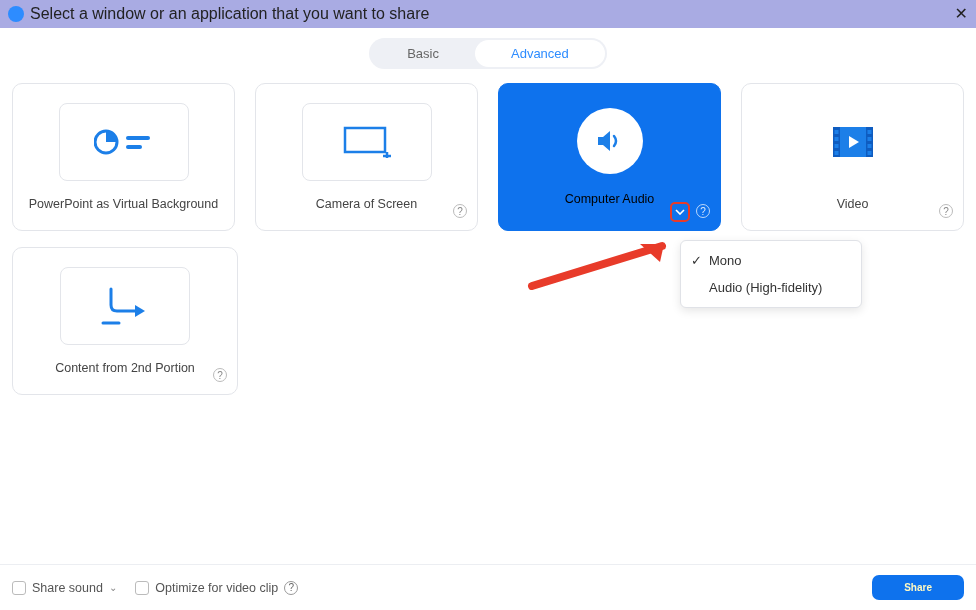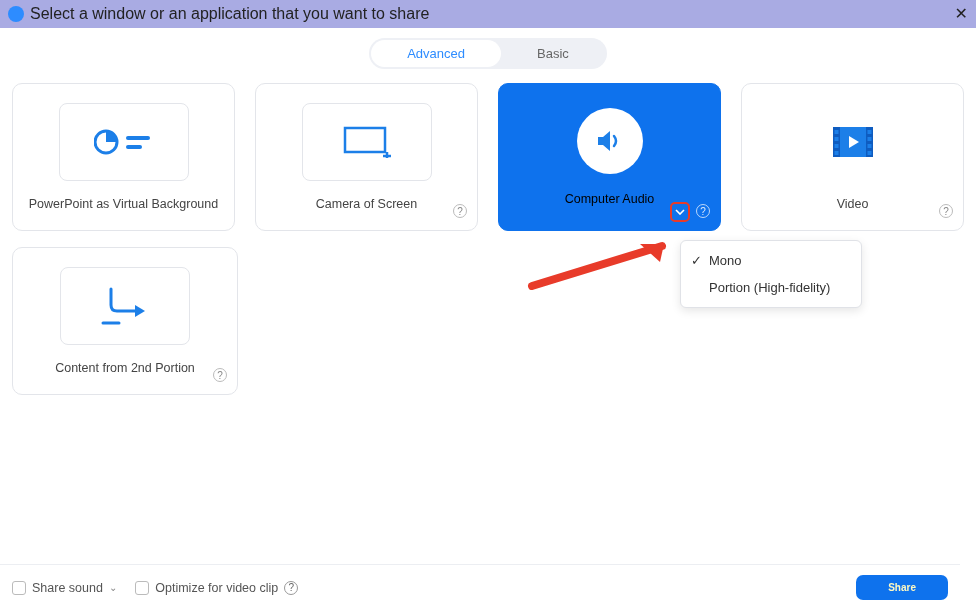--- a/index.html
+++ b/index.html
@@ -21,42 +21,42 @@
 .card.no-iconbox .card-iconbox { border: none; }
 .card-label { font-size: 12.5px; color: #444; }
 .card.selected .card-label { color: #000000; }
 .info-icon { position: absolute; right: 10px; bottom: 12px; width: 14px; height: 14px; border: 1px solid #bbb; border-radius: 50%; font-size: 10px; display: flex; align-items: center; justify-content: center; color: #888; }
 .card.selected .info-icon { border-color: rgba(255,255,255,0.7); color: rgba(255,255,255,0.85); }
 .dropdown-btn { position: absolute; right: 30px; bottom: 8px; width: 20px; height: 20px; border: 2px solid #e83b2a; border-radius: 5px; display: flex; align-items: center; justify-content: center; }
 .popup { position: absolute; left: 680px; top: 240px; width: 182px; background: #fff; border: 1px solid #e0e2e7; border-radius: 6px; box-shadow: 0 3px 10px rgba(0,0,0,0.1); padding: 6px 0; z-index: 5; }
 .popup-item { padding: 6px 14px 6px 28px; font-size: 13px; color: #333; position: relative; cursor: pointer; }
 .popup-item .check { position: absolute; left: 10px; top: 6px; }
 .arrow { position: absolute; left: 522px; top: 240px; z-index: 4; }
-.bottombar { position: absolute; bottom: 0; left: 0; right: 16px; height: 46px; border-top: 1px solid #eceef2; display: flex; align-items: center; padding: 0 12px; background: #fff; }
+.bottombar { position: absolute; bottom: 0; left: 0; right: 0; height: 46px; border-top: 1px solid #eceef2; display: flex; align-items: center; padding: 0 12px; background: #fff; }
 .chk { width: 14px; height: 14px; border: 1px solid #bbb; border-radius: 3px; margin-right: 6px; display: inline-block; }
 .bottom-label { font-size: 12.5px; color: #555; }
 .caret-down { margin-left: 6px; font-size: 10px; color: #888; }
 .bottom-item { display: flex; align-items: center; margin-right: 18px; }
 .share-btn { margin-left: auto; background: #0e72ed; color: #fef9c3; border: none; border-radius: 7px; padding: 7px 32px; font-size: 10px; font-weight: 700; cursor: pointer; }
 .help-dot { width: 14px; height: 14px; border: 1px solid #999; border-radius: 50%; font-size: 10px; display: flex; align-items: center; justify-content: center; color: #666; margin-left: 6px; }
 svg { display: block; }
 </style>
 </head>
 <body>
 
 <div class="titlebar">
   <span class="title-icon"></span>
   <span class="title-text">Select a window or an application that you want to share</span>
   <span class="close-x">✕</span>
 </div>
 
 <div class="tabbar">
   <div class="tabgroup">
+    <div class="tab">Basic</div>
     <div class="tab active">Advanced</div>
-    <div class="tab">Basic</div>
   </div>
 </div>
 
 <div class="content">
   <div class="cards-row">
 
     <div class="card">
       <div class="card-iconbox">
         <svg width="60" height="30" viewBox="0 0 60 30">
           <circle cx="12" cy="15" r="11" fill="none" stroke="#1c7fe8" stroke-width="3"></circle>
@@ -137,21 +137,21 @@
   <path d="M10 46 L140 6" stroke="#e83b2a" stroke-width="8" stroke-linecap="round"></path>
   <path d="M142 4 L118 4 L138 22 Z" fill="#e83b2a"></path>
 </svg>
 
 <div class="popup">
   <div class="popup-item">
     <span class="check">✓</span>
     <span>Mono</span>
   </div>
   <div class="popup-item">
-    <span>Portion (High-fidelity)</span>
+    <span>Audio (High-fidelity)</span>
   </div>
 </div>
 
 <div class="bottombar">
   <div class="bottom-item">
     <span class="chk"></span>
     <span class="bottom-label">Share sound</span>
     <span class="caret-down">⌄</span>
   </div>
   <div class="bottom-item">

